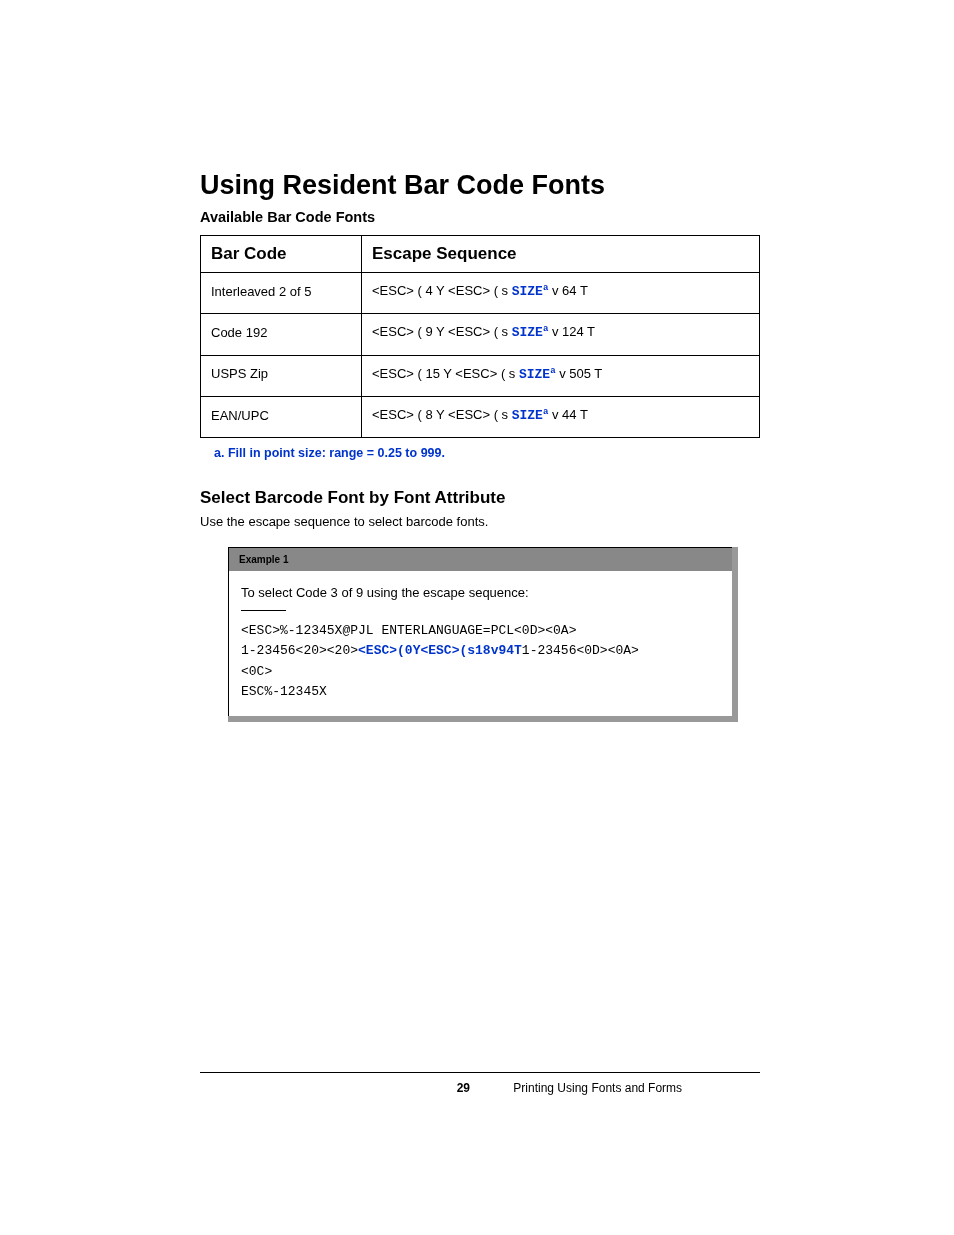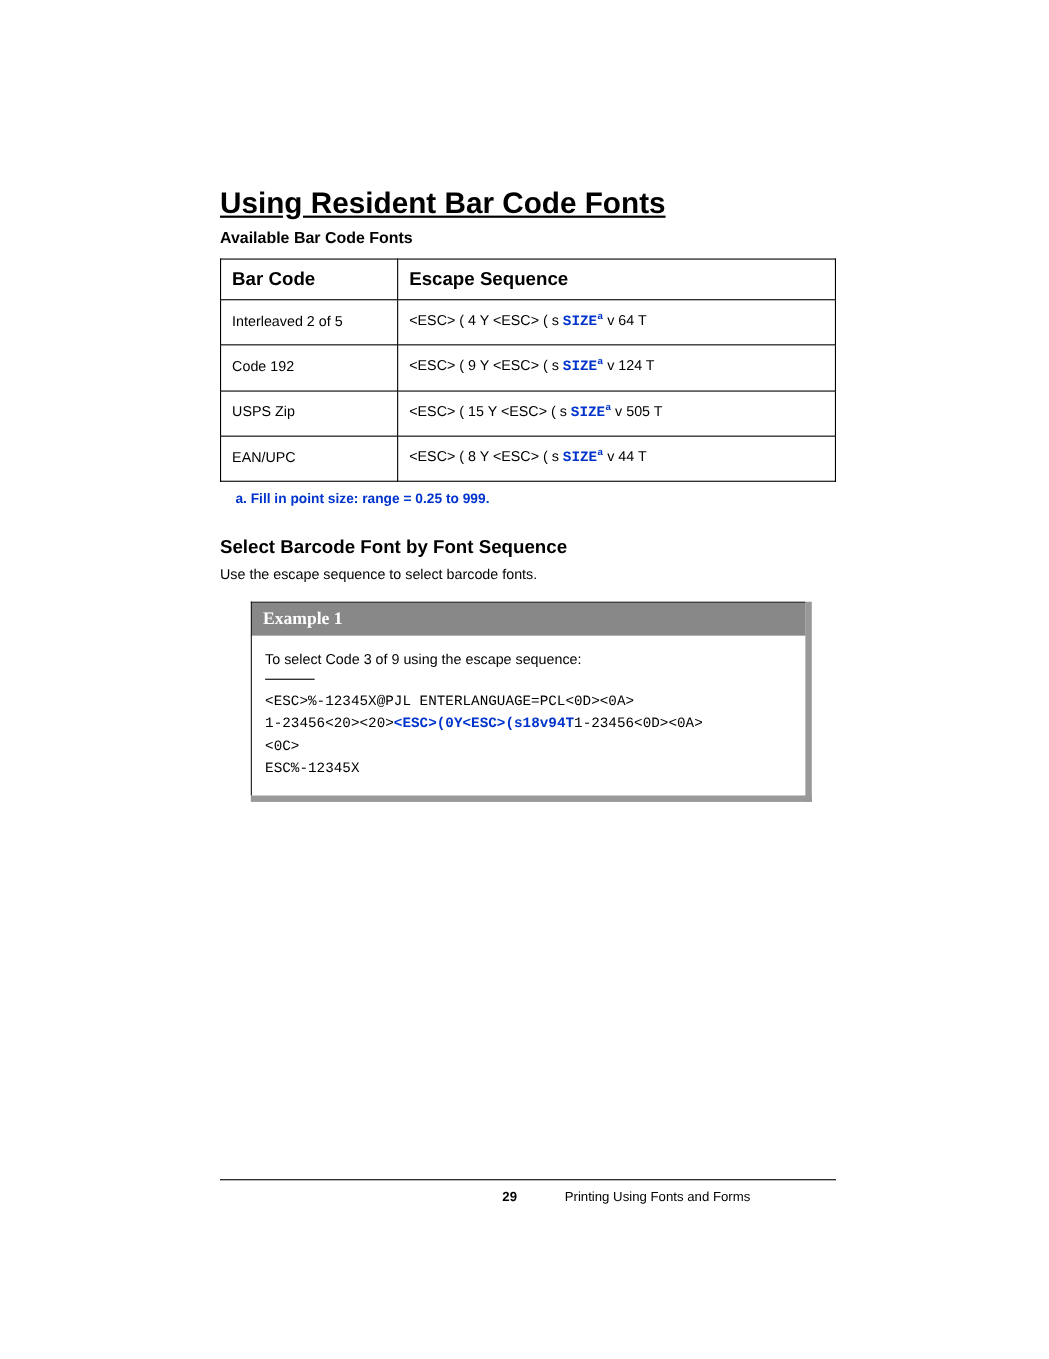--- a/index.html
+++ b/index.html
@@ -17,21 +17,20 @@
     position: absolute;
     left: 200px;
     top: 170px;
     width: 560px;
   }
   h1.main-title {
     font-size: 27px;
     font-weight: bold;
     margin: 0 0 8px 0;
     color: #000;
-    text-decoration: underline;
   }
   .subtitle {
     font-size: 14.5px;
     font-weight: bold;
     margin: 4px 0 10px 0;
   }
   table.barcode-table {
     border-collapse: collapse;
     width: 100%;
     margin-top: 4px;
@@ -90,25 +89,24 @@
     border-bottom: 6px solid #999999;
     box-sizing: border-box;
   }
   .example-inner {
     border: 1px solid #000;
     border-right: none;
     border-bottom: none;
   }
   .example-header {
     background: #888888;
-    color: #ffffff;
-    font-weight: bold;
-    font-size: 16px;
+    color: #000000;
+    font-weight: bold;
+    font-size: 10px;
     padding: 6px 10px;
-    font-family: Liberation Serif, serif;
   }
   .example-body {
     background: #ffffff;
     padding: 14px 12px 14px 12px;
     font-size: 13px;
   }
   .example-intro {
     margin: 0 0 10px 0;
   }
   .hr-thin {
@@ -176,21 +174,21 @@
         </tr>
         <tr>
           <td>EAN/UPC</td>
           <td class="seq"><span>&lt;ESC&gt; ( 8 Y &lt;ESC&gt; ( s </span><span class="size-kw">SIZE</span><span class="size-kw size-sup">a</span><span> v 44 T</span></td>
         </tr>
       </tbody>
   </table>
 
   <div class="footnote">a. Fill in point size: range = 0.25 to 999.</div>
 
-  <h2 class="section-title">Select Barcode Font by Font Sequence</h2>
+  <h2 class="section-title">Select Barcode Font by Font Attribute</h2>
   <p class="body-text">Use the escape sequence to select barcode fonts.</p>
 
   <div class="example-box">
     <div class="example-inner">
       <div class="example-header">Example 1</div>
       <div class="example-body">
         <p class="example-intro">To select Code 3 of 9 using the escape sequence:</p>
         <hr class="hr-thin">
         <div class="code"><span>&lt;ESC&gt;%-12345X@PJL ENTERLANGUAGE=PCL&lt;0D&gt;&lt;0A&gt;</span>
 <span>1-23456&lt;20&gt;&lt;20&gt;</span><span class="blue">&lt;ESC&gt;(0Y&lt;ESC&gt;(s18v94T</span><span>1-23456&lt;0D&gt;&lt;0A&gt;</span>

